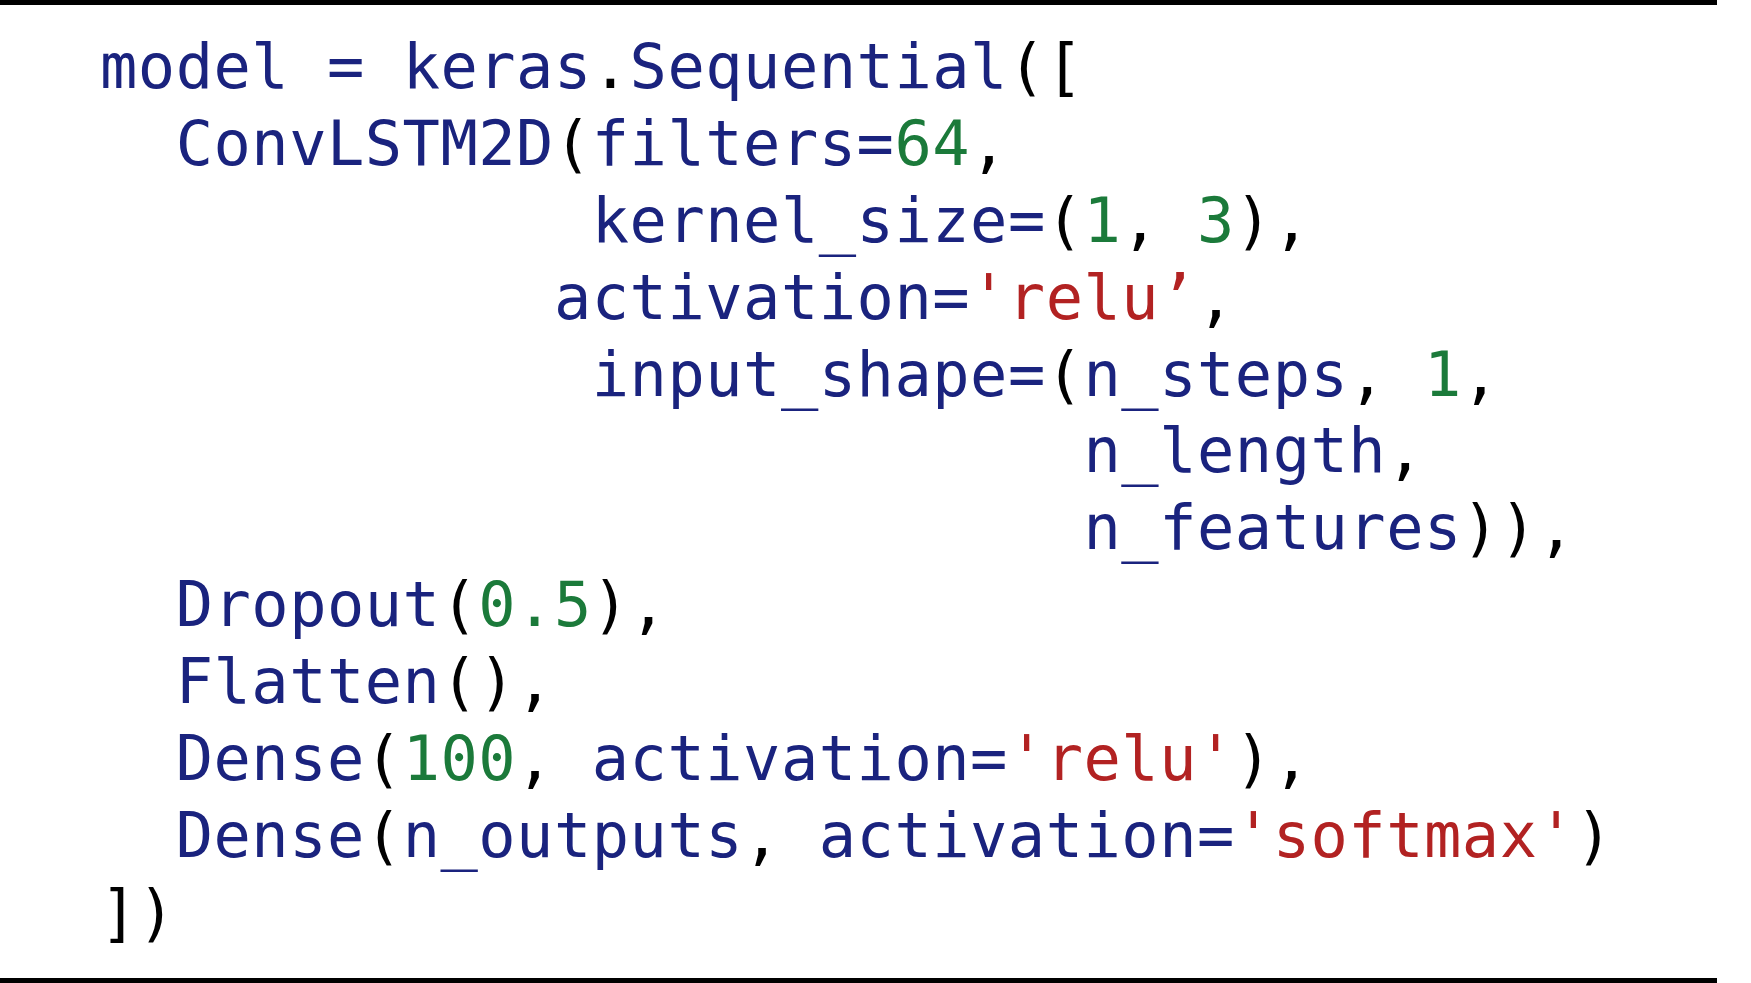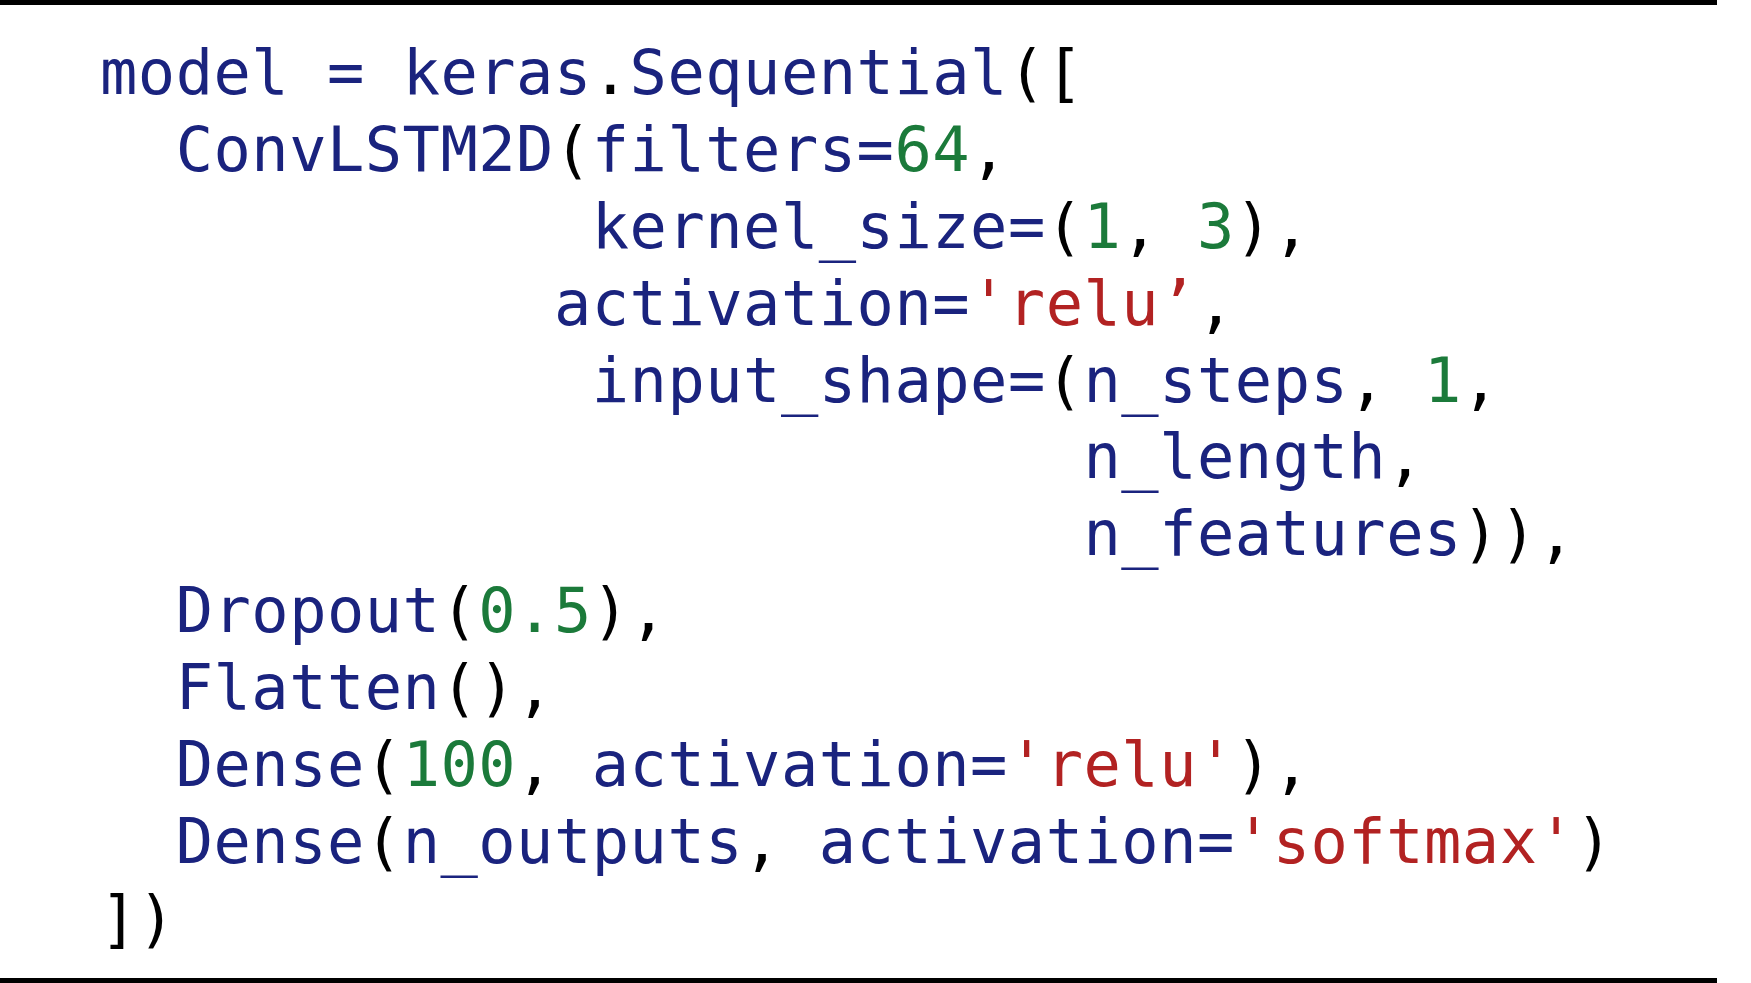--- a/index.html
+++ b/index.html
@@ -6,21 +6,21 @@
     margin: 0;
     padding: 0;
     background: #fff;
   }
   .frame {
     border-top: 5px solid #000;
     border-bottom: 5px solid #000;
     box-sizing: border-box;
     width: 1717px;
     height: 983px;
-    padding: 30px 0 20px 100px;
+    padding: 24px 0 20px 100px;
   }
   pre.code {
     margin: 0;
     font-family: Consolas, "Menlo", "DejaVu Sans Mono", monospace;
     font-size: 62px;
     line-height: 1.24;
     white-space: pre;
     color: #000;
     font-weight: 400;
     letter-spacing: 0.5px;

